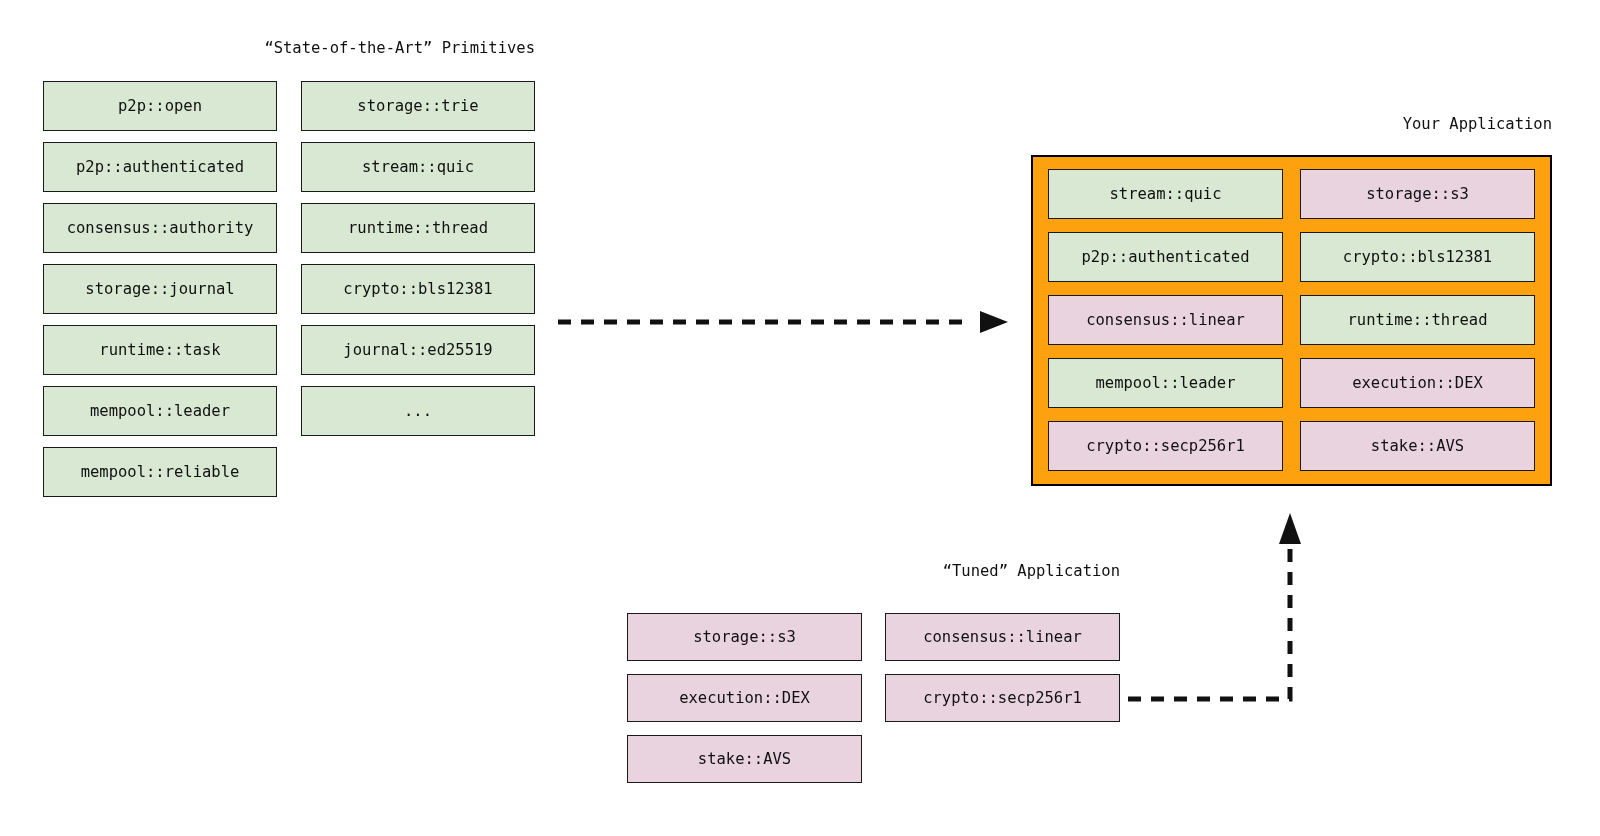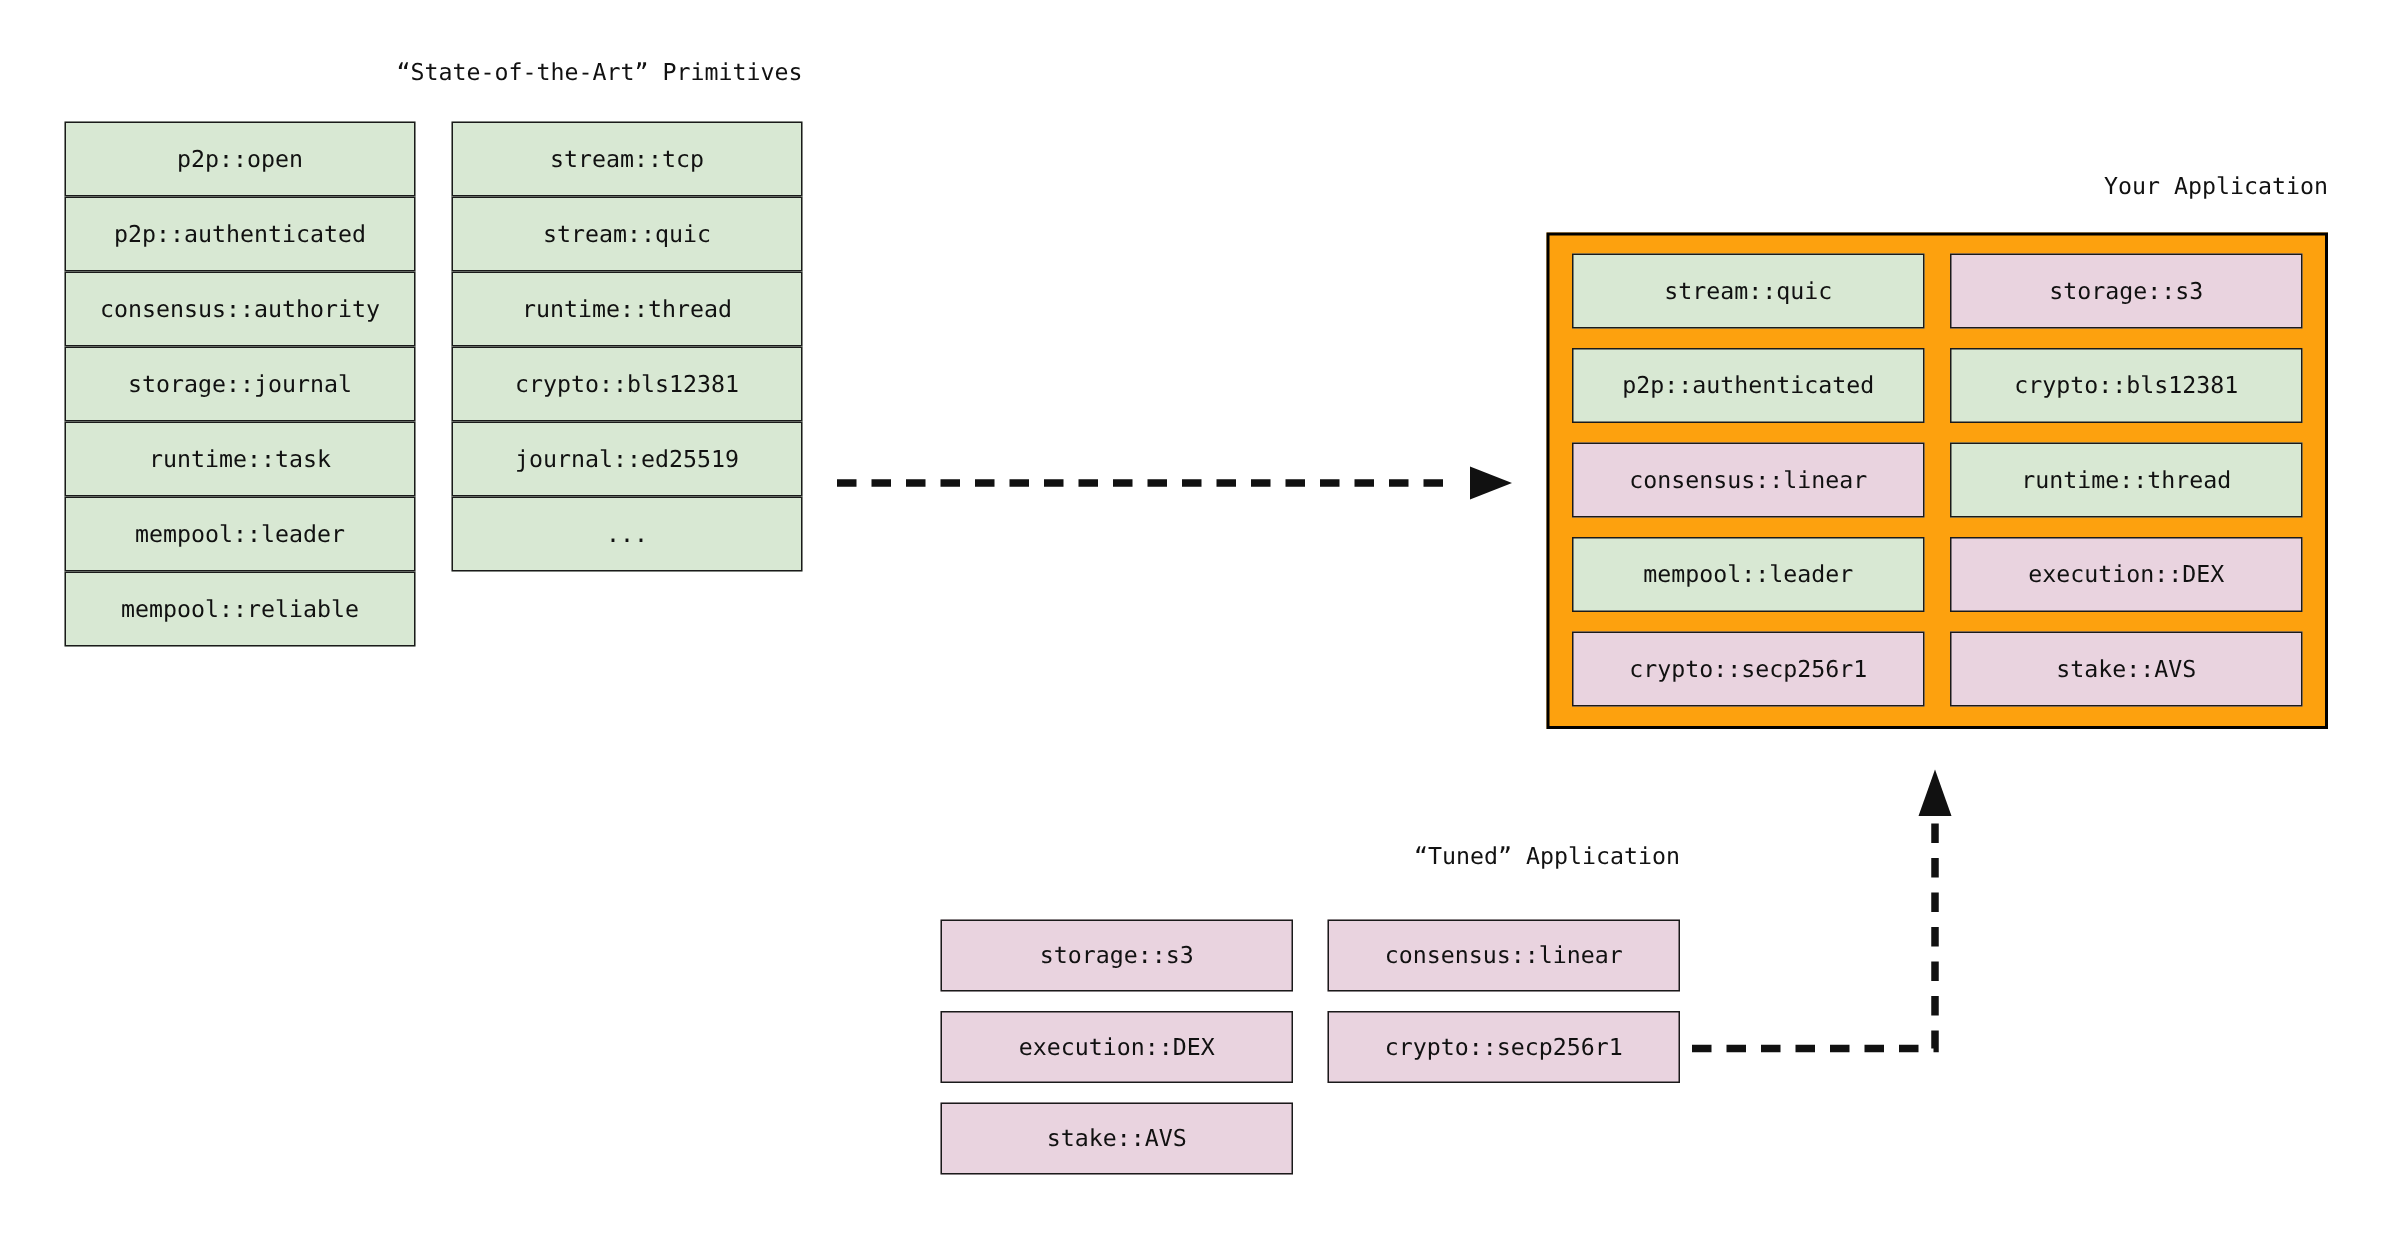--- a/index.html
+++ b/index.html
@@ -27,20 +27,21 @@
     font-size: 15.5px;
     line-height: 20px;
     text-align: right;
     color: var(--text);
     white-space: nowrap;
   }
   .col {
     position: absolute;
     display: flex;
     flex-direction: column;
+    gap: 11px;
   }
   .node {
     width: 234px;
     height: 50px;
     border: 1.5px solid var(--node-border);
     display: flex;
     align-items: center;
     justify-content: center;
     font-size: 15.5px;
     white-space: nowrap;
@@ -99,21 +100,21 @@
     <div class="node primitive">p2p::open</div>
     <div class="node primitive">p2p::authenticated</div>
     <div class="node primitive">consensus::authority</div>
     <div class="node primitive">storage::journal</div>
     <div class="node primitive">runtime::task</div>
     <div class="node primitive">mempool::leader</div>
     <div class="node primitive">mempool::reliable</div>
   </div>
 
   <div class="col" style="left:301px; top:81px;">
-    <div class="node primitive">stream::tcp</div>
+    <div class="node primitive">storage::trie</div>
     <div class="node primitive">stream::quic</div>
     <div class="node primitive">runtime::thread</div>
     <div class="node primitive">crypto::bls12381</div>
     <div class="node primitive">journal::ed25519</div>
     <div class="node primitive">...</div>
   </div>
 
   <div class="section-title" style="left:1031px; top:114px; width:521px;">Your Application</div>
 
   <div class="app-container">

